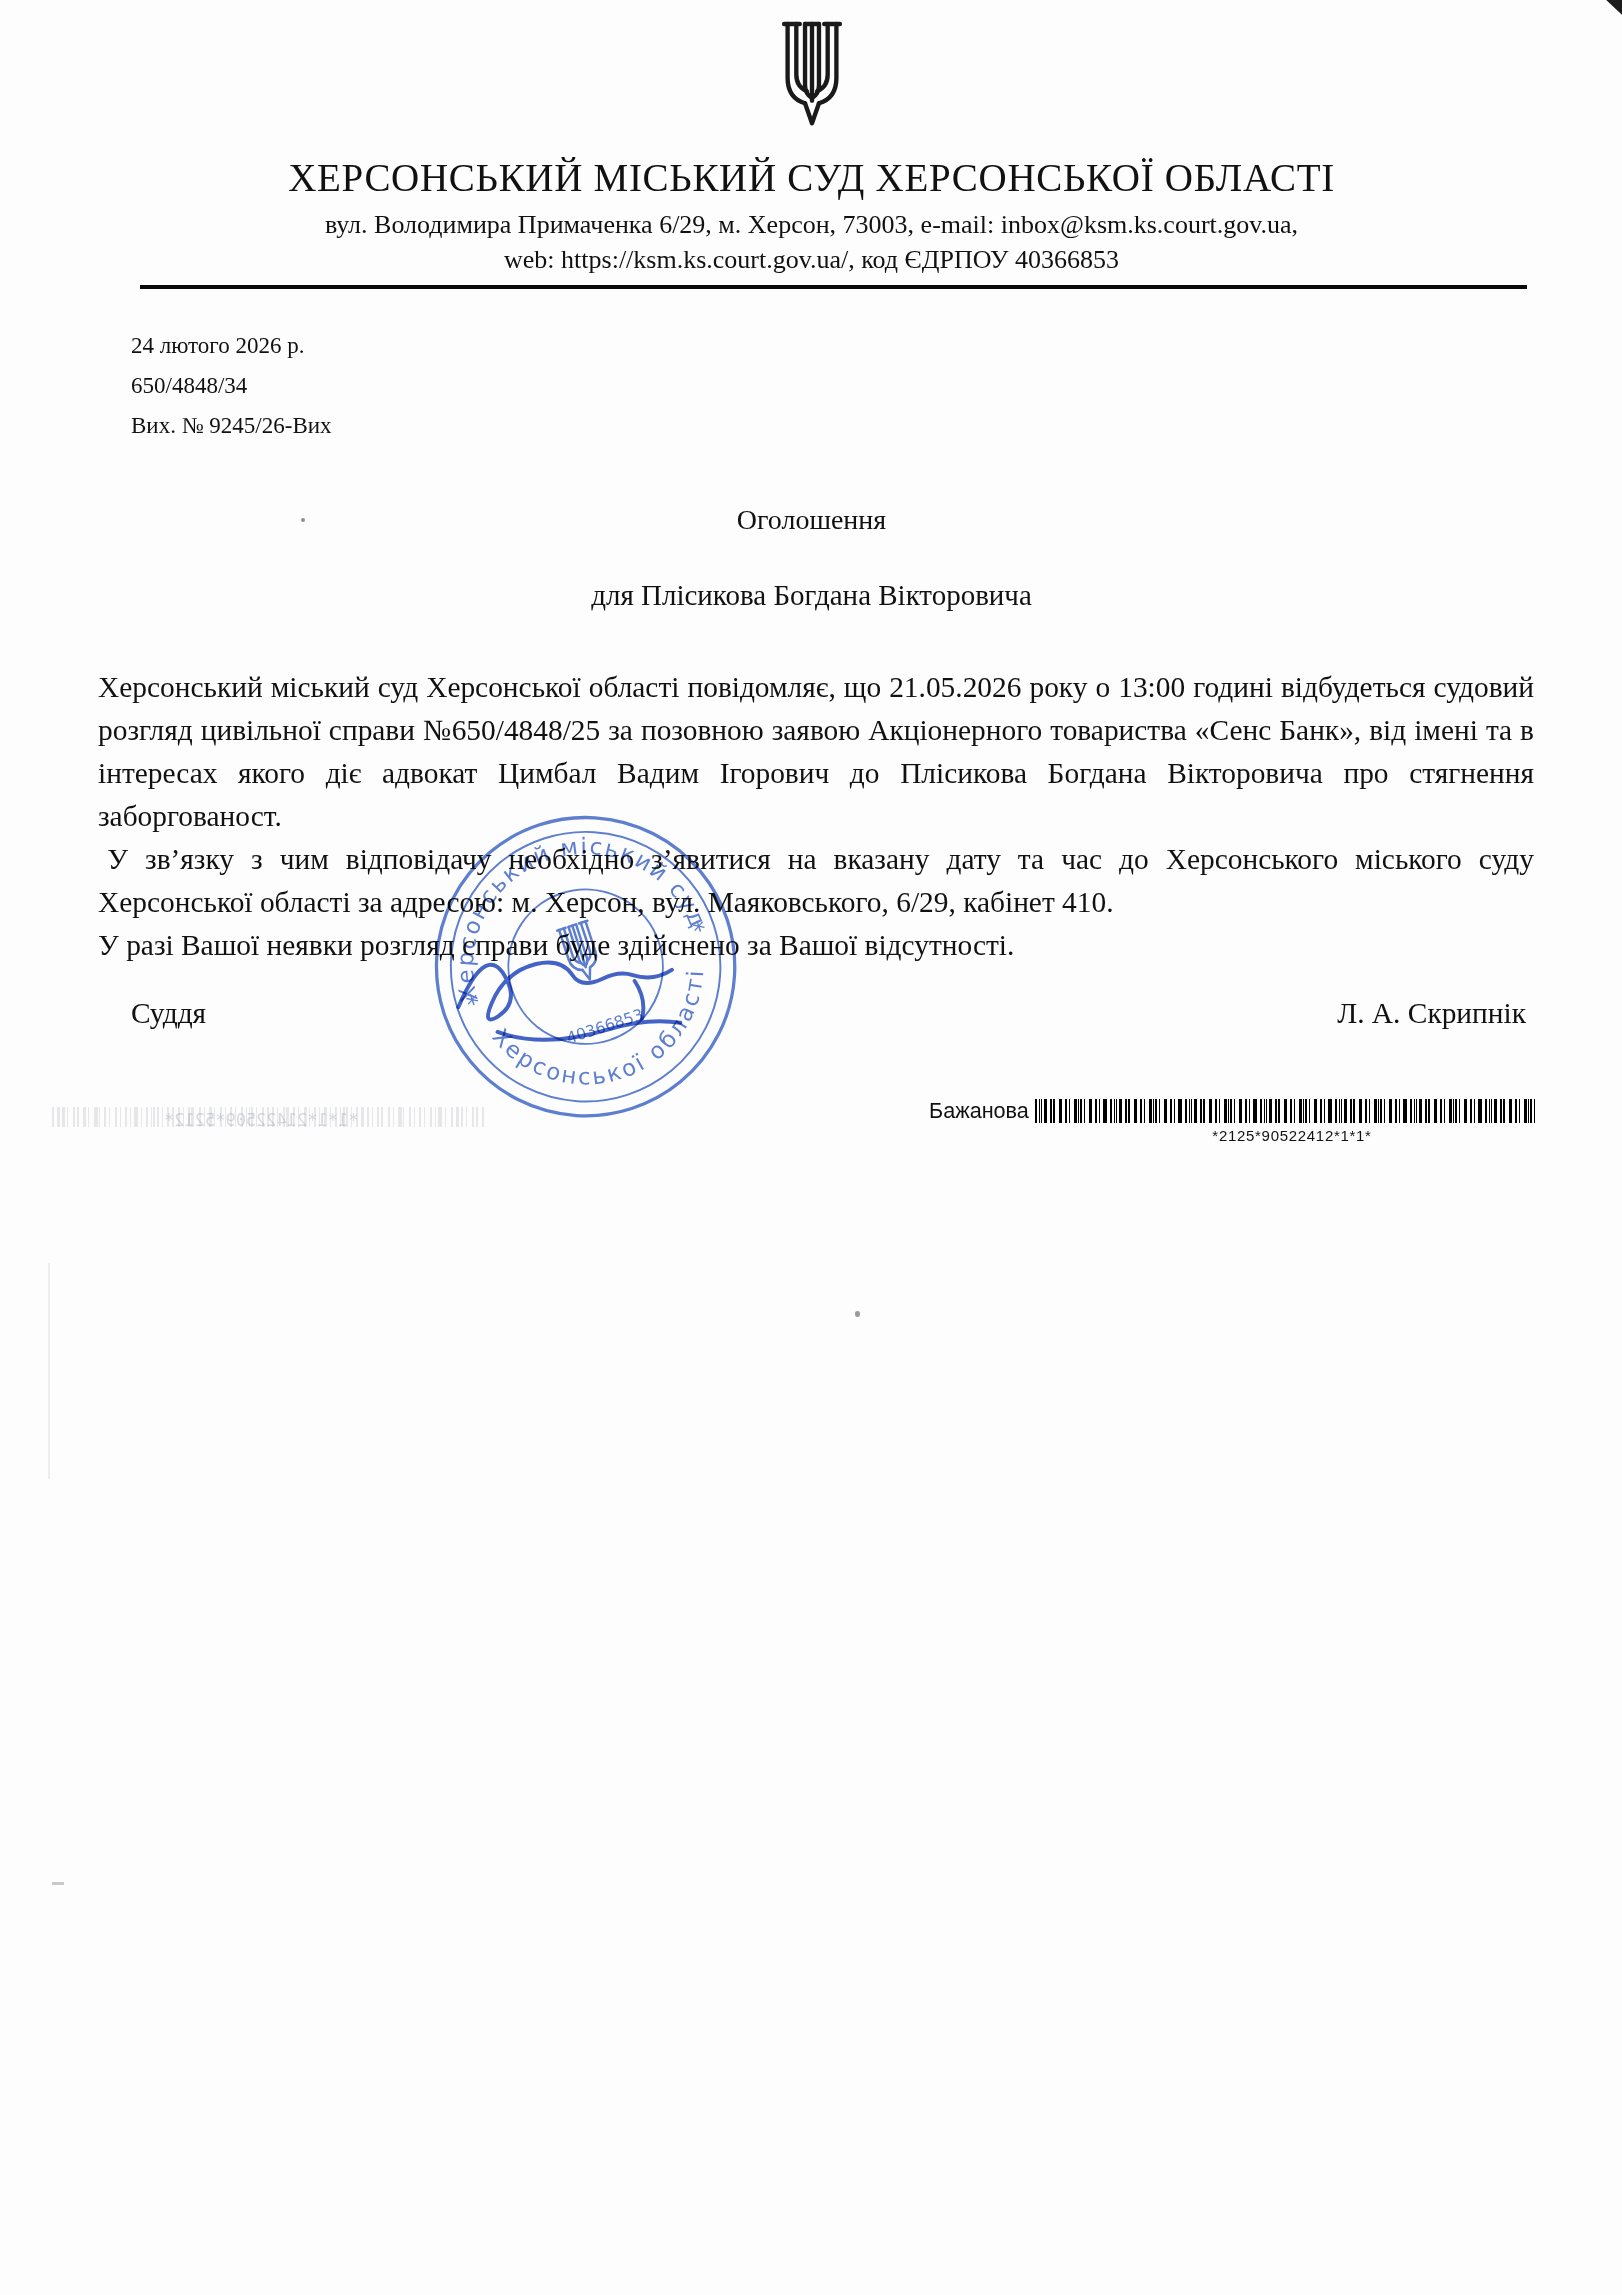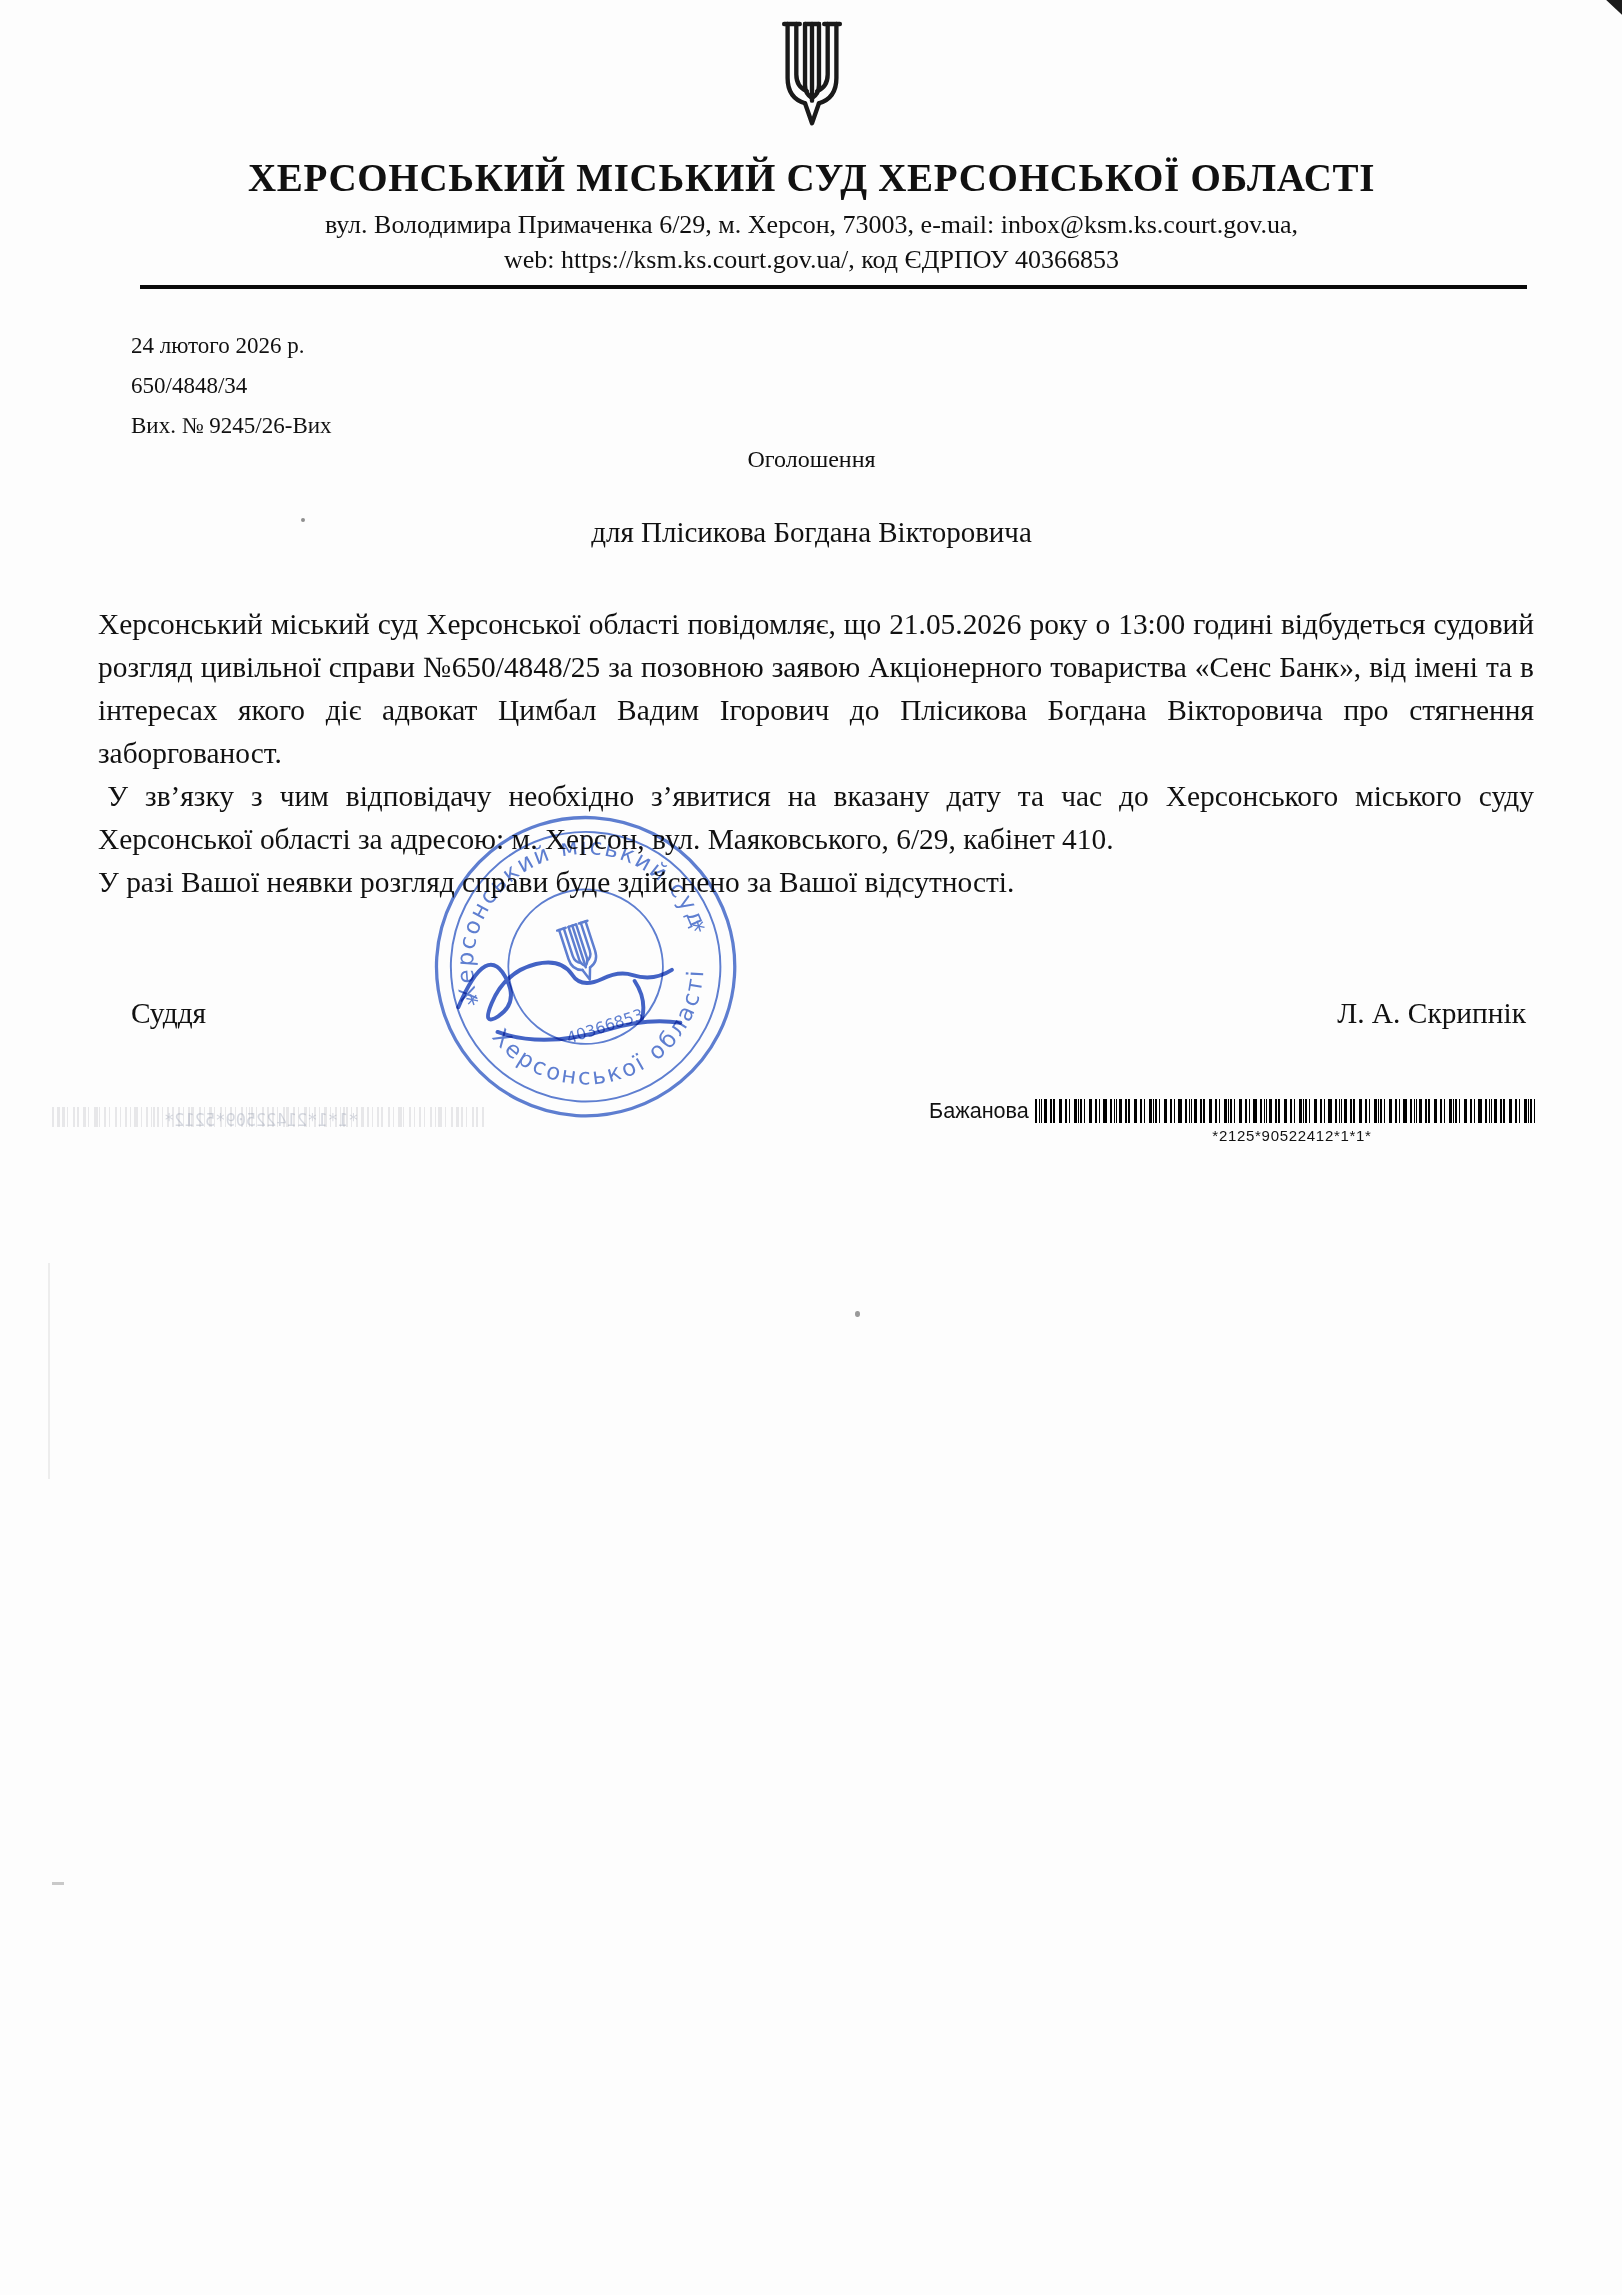--- a/index.html
+++ b/index.html
@@ -11,31 +11,31 @@
     position: relative;
     overflow: hidden;
   }
   .page { position: absolute; inset: 0; }
 
   
   .header { text-align: center; padding-top: 17px; }
   .emblem-svg { display: block; margin: 0 auto; width: 88px; height: 122px; color: #1a1a1a; }
   .court-name {
     margin-top: 18.3px;
-    font-size: 39px; font-weight: bold; letter-spacing: 0.7px;
+    font-size: 39px; font-weight: normal; letter-spacing: 0.7px;
     line-height: 42px;
   }
   .court-address { margin-top: 7.9px; font-size: 26px; line-height: 35px; }
   .rule { margin: 7.9px 0 0 140px; width: 1387px; height: 3.9px; background: #0a0a0a; }
 
   
   .meta { margin: 37px 0 0 131px; font-size: 23px; line-height: 40px; }
 
   
-  .doc-title { text-align: center; font-size: 24px; font-weight: normal; }
+  .doc-title { margin-top: 58px; text-align: center; font-size: 28px; font-weight: normal; }
   .addressee { margin-top: 43px; text-align: center; font-size: 29px; }
 
   
   .body-text {
     margin: 54px 89px 0 98px;
     font-size: 29.4px; line-height: 43px;
     text-align: justify;
   }
   .body-text p { margin: 0; }
   .body-text p.indented { text-indent: 9.2px; }

